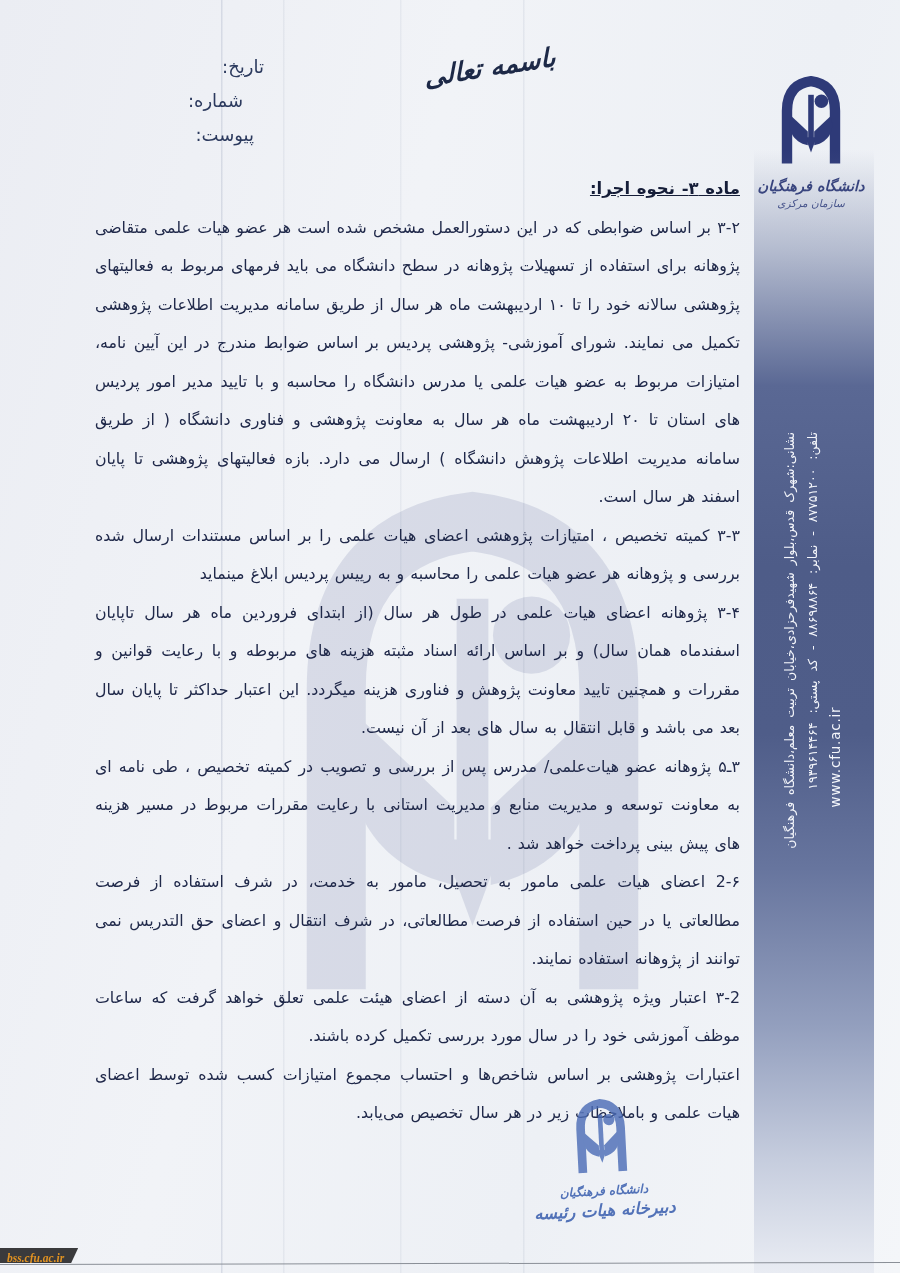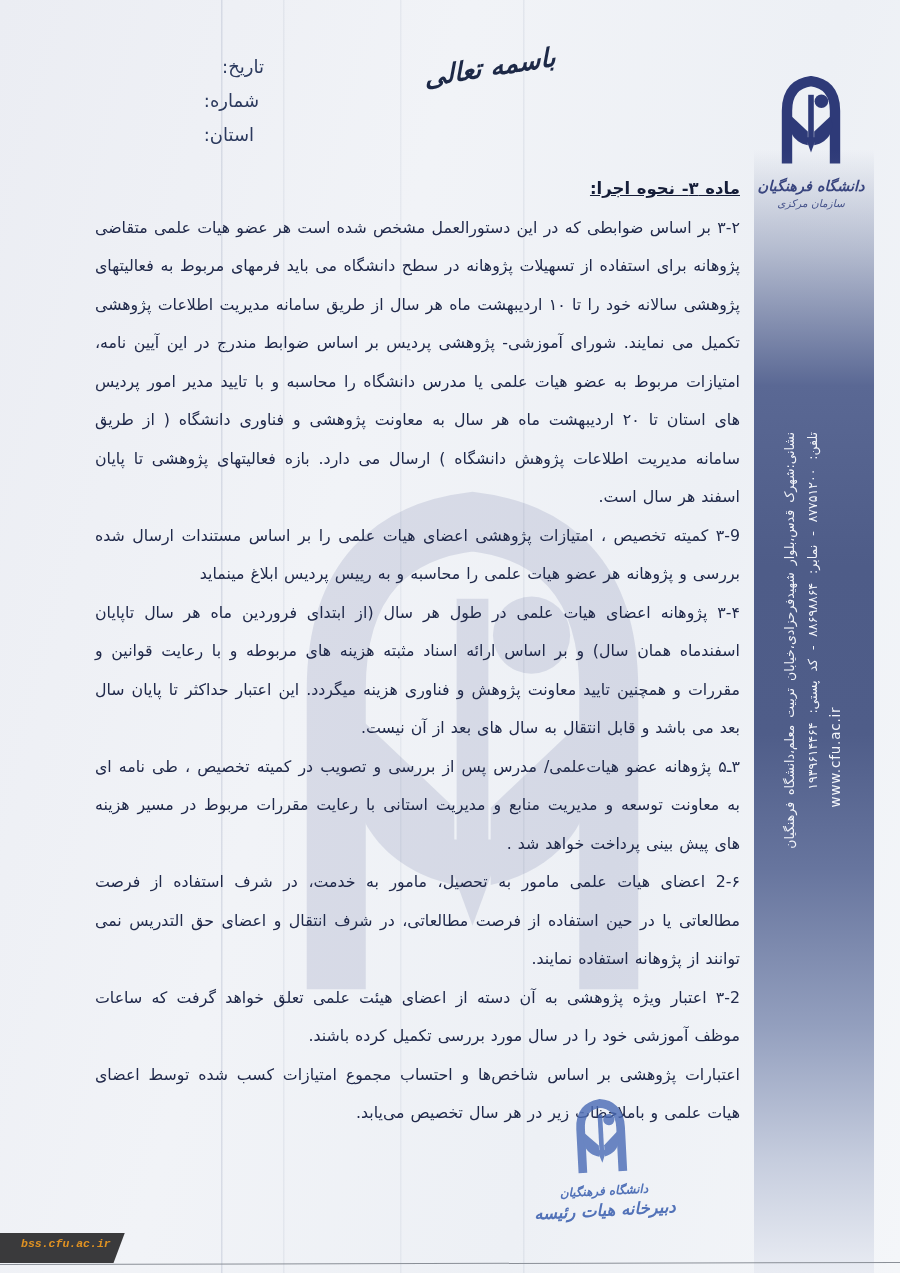--- a/index.html
+++ b/index.html
@@ -15,21 +15,21 @@
       linear-gradient(90deg,transparent 221px,rgba(150,160,185,.28) 221px,rgba(150,160,185,.28) 222px,transparent 223px),
       linear-gradient(90deg,transparent 283px,rgba(160,170,190,.16) 283px,rgba(160,170,190,.16) 284px,transparent 285px),
       linear-gradient(90deg,transparent 400px,rgba(160,170,190,.14) 400px,rgba(160,170,190,.14) 401px,transparent 402px),
       linear-gradient(90deg,transparent 523px,rgba(160,170,190,.18) 523px,rgba(160,170,190,.18) 524px,transparent 525px);
   }
   .hidden-defs{position:absolute;width:0;height:0;overflow:hidden;}
 
   
   .meta{position:absolute;left:172px;top:56px;width:92px;direction:rtl;font-size:18px;color:#2c3a5e;}
   .meta-row{margin-bottom:13px;white-space:nowrap;}
-  .meta-row:nth-child(2){margin-right:5px;}
+  .meta-row:nth-child(2){margin-right:5px;text-align:center;}
   .meta-row:nth-child(3){margin-right:10px;}
   .bismillah{
     position:absolute;left:415px;top:52px;width:150px;text-align:center;
     font-family:"DejaVu Serif","DejaVu Sans",serif;font-style:italic;font-weight:bold;
     font-size:26px;color:#1d2947;transform:rotate(-9deg) skewX(-6deg);
   }
   
   .logo-block{position:absolute;right:28px;top:66px;width:122px;text-align:center;color:#2e3a78;}
   .logo-block .emblem{width:96px;height:104px;}
   .logo-name{font-size:14.5px;font-weight:bold;font-style:italic;margin-top:4px;white-space:nowrap;}
@@ -66,23 +66,23 @@
     transform:translate(-50%,-50%) rotate(-90deg);
     direction:rtl;color:#f4f6fb;
   }
   .strip-address{font-size:12.5px;letter-spacing:.6px;word-spacing:3px;text-align:right;padding-left:0;padding-right:250px;line-height:23px;white-space:nowrap;}
   .strip-phone{font-size:12.5px;letter-spacing:1px;word-spacing:5px;text-align:right;padding-right:250px;line-height:23px;white-space:nowrap;}
   .strip-web{font-size:13.5px;letter-spacing:.8px;text-align:center;direction:ltr;line-height:23px;transform:translateX(-45px);}
 
   
   .footer-rule{position:absolute;left:0;right:0;bottom:9px;height:1px;background:#8a8f97;transform:rotate(-.12deg);}
   .site-tag{
-    position:absolute;left:0;bottom:10px;height:30px;line-height:21px;padding:0 14px 0 21px;
+    position:absolute;left:0;bottom:10px;height:15px;line-height:21px;padding:0 14px 0 7px;
     background:#3a3a3c;color:#e09222;font-style:italic;font-weight:bold;font-size:11.5px;
-    font-family:Liberation Mono, monospace;
+    font-family:Liberation Serif, serif;
     clip-path:polygon(0 0,100% 0,91% 100%,0 100%);
   }
 </style>
 </head>
 <body>
 
 <svg class="hidden-defs" aria-hidden="true">
   <defs>
     <g id="cfu-emblem">
       <path d="M30 122 L30 56 C30 31 43 21 60 19 C77 21 90 31 90 56 L90 122" fill="none" stroke="currentColor" stroke-width="13"></path>
@@ -98,21 +98,21 @@
 <div class="paper">
 
   <div class="meta">
     <div class="meta-row">
       <span>تاریخ:</span>
     </div>
     <div class="meta-row">
       <span>شماره:</span>
     </div>
     <div class="meta-row">
-      <span>استان:</span>
+      <span>پیوست:</span>
     </div>
   </div>
 
   <div class="bismillah">باسمه تعالی</div>
 
   <div class="logo-block">
     <svg class="emblem" viewBox="0 0 120 130">
         <use href="#cfu-emblem"></use>
       </svg>
     <div class="logo-name">دانشگاه فرهنگیان</div>
@@ -121,21 +121,21 @@
 
   <div class="watermark">
     <svg viewBox="0 0 120 130">
         <use href="#cfu-emblem"></use>
       </svg>
   </div>
 
   <main class="body-text">
     <h2>ماده ۳- نحوه اجرا:</h2>
     <p>۳-۲ بر اساس ضوابطی که در این دستورالعمل  مشخص شده است هر عضو هیات علمی متقاضی پژوهانه برای استفاده از تسهیلات پژوهانه در سطح دانشگاه می باید فرمهای مربوط به فعالیتهای پژوهشی سالانه خود را تا ۱۰ اردیبهشت ماه هر سال از طریق سامانه مدیریت اطلاعات پژوهشی تکمیل می نمایند. شورای آموزشی- پژوهشی پردیس بر اساس ضوابط مندرج در این آیین نامه، امتیازات مربوط به عضو هیات علمی یا مدرس دانشگاه را محاسبه و با تایید مدیر امور پردیس های استان تا ۲۰ اردیبهشت ماه هر سال به معاونت پژوهشی و فناوری دانشگاه ( از طریق سامانه مدیریت اطلاعات پژوهش دانشگاه ) ارسال می دارد. بازه فعالیتهای پژوهشی  تا پایان اسفند هر سال است.</p>
-    <p>۳-9 کمیته تخصیص ، امتیازات پژوهشی اعضای هیات علمی را بر اساس مستندات ارسال شده بررسی و پژوهانه هر عضو هیات علمی را محاسبه و به رییس پردیس ابلاغ مینماید</p>
+    <p>۳-۳ کمیته تخصیص ، امتیازات پژوهشی اعضای هیات علمی را بر اساس مستندات ارسال شده بررسی و پژوهانه هر عضو هیات علمی را محاسبه و به رییس پردیس ابلاغ مینماید</p>
     <p>۳-۴ پژوهانه اعضای هیات علمی در طول هر سال (از ابتدای فروردین ماه هر سال تاپایان اسفندماه همان سال) و بر اساس ارائه اسناد مثبته هزینه های مربوطه و با رعایت قوانین و مقررات و همچنین تایید معاونت پژوهش و فناوری هزینه میگردد. این اعتبار  حداکثر تا پایان سال بعد می باشد و قابل انتقال به سال های بعد از آن نیست.</p>
     <p>۳ـ۵ پژوهانه عضو هیات‌علمی/ مدرس پس از بررسی و تصویب در کمیته تخصیص ، طی نامه ای به معاونت توسعه و مدیریت منابع و مدیریت استانی  با رعایت مقررات مربوط در مسیر هزینه های پیش بینی پرداخت خواهد شد .</p>
     <p>2-۶ اعضای هیات علمی مامور به تحصیل، مامور به خدمت، در شرف استفاده از فرصت مطالعاتی یا در حین استفاده از فرصت مطالعاتی، در شرف انتقال و اعضای حق التدریس نمی توانند از پژوهانه استفاده نمایند.</p>
     <p>۳-2 اعتبار ویژه پژوهشی به آن دسته از اعضای هیئت علمی تعلق خواهد گرفت که ساعات موظف آموزشی خود را  در سال مورد بررسی تکمیل کرده باشند.</p>
     <p>اعتبارات پژوهشی بر اساس شاخص‌ها و احتساب مجموع امتیازات کسب شده توسط اعضای هیات علمی و باملاحظات زیر در هر سال تخصیص می‌یابد.</p>
   </main>
 
   <div class="stamp">
     <svg class="emblem" viewBox="0 0 120 130">
         <use href="#cfu-emblem"></use>

